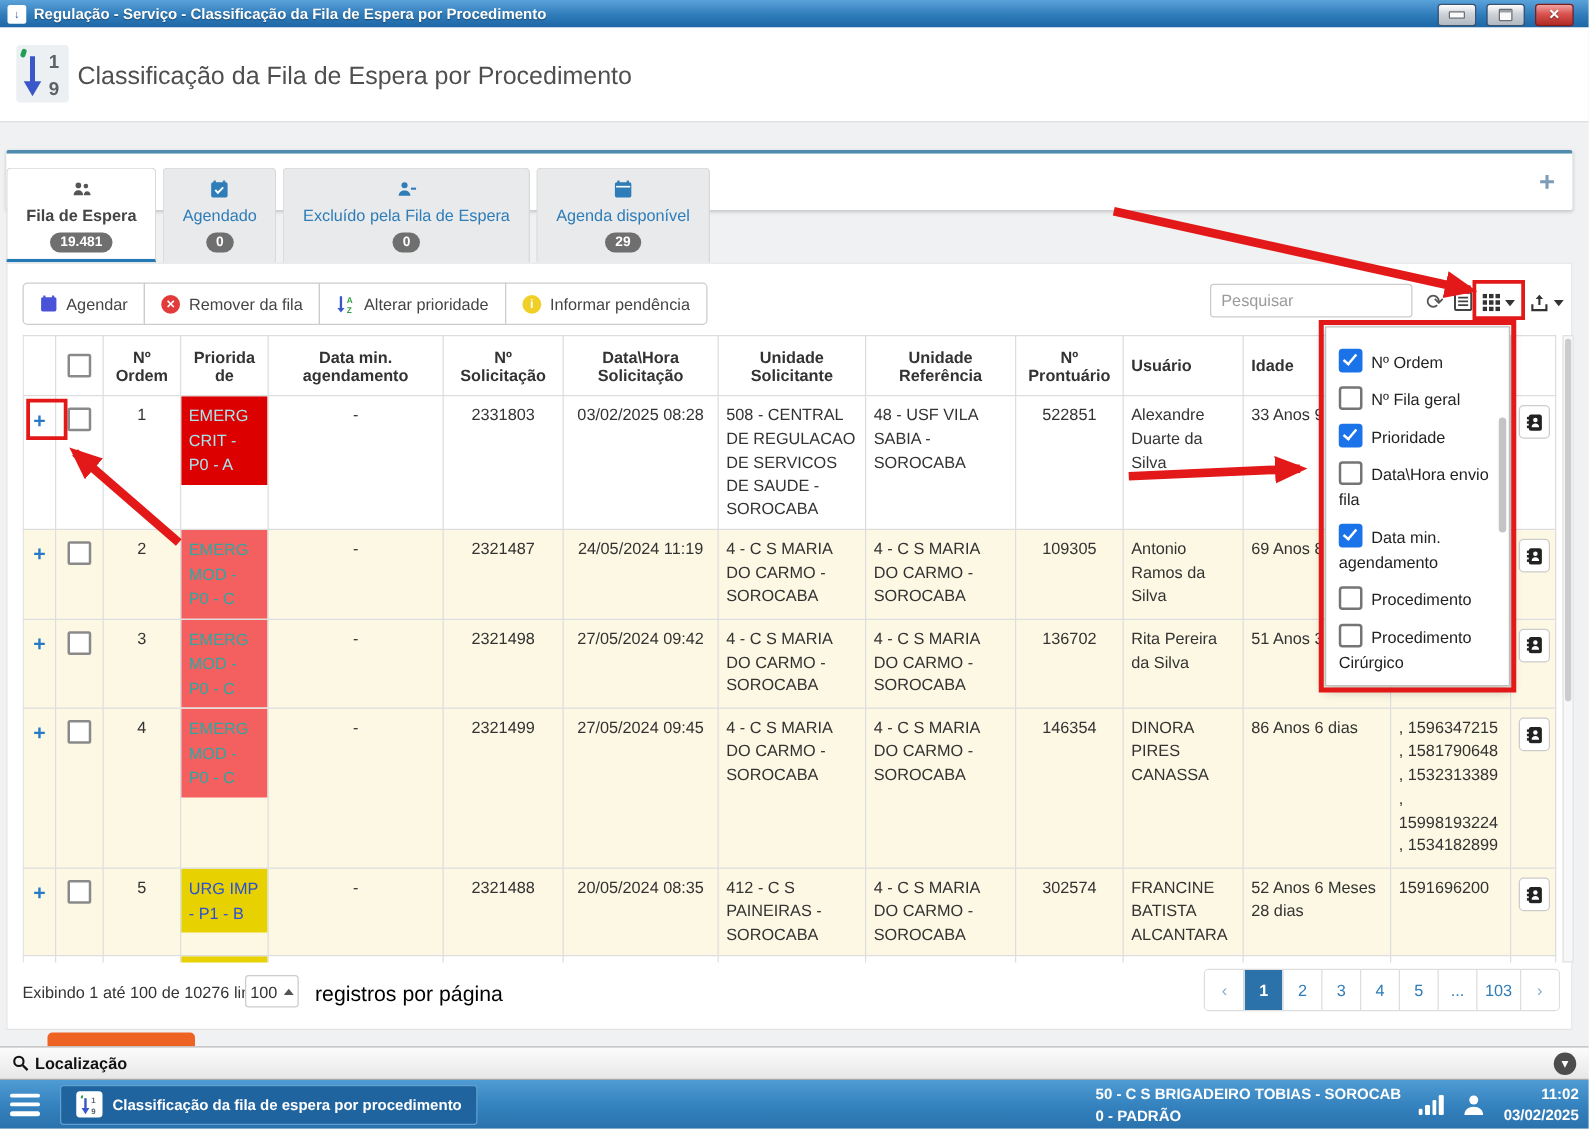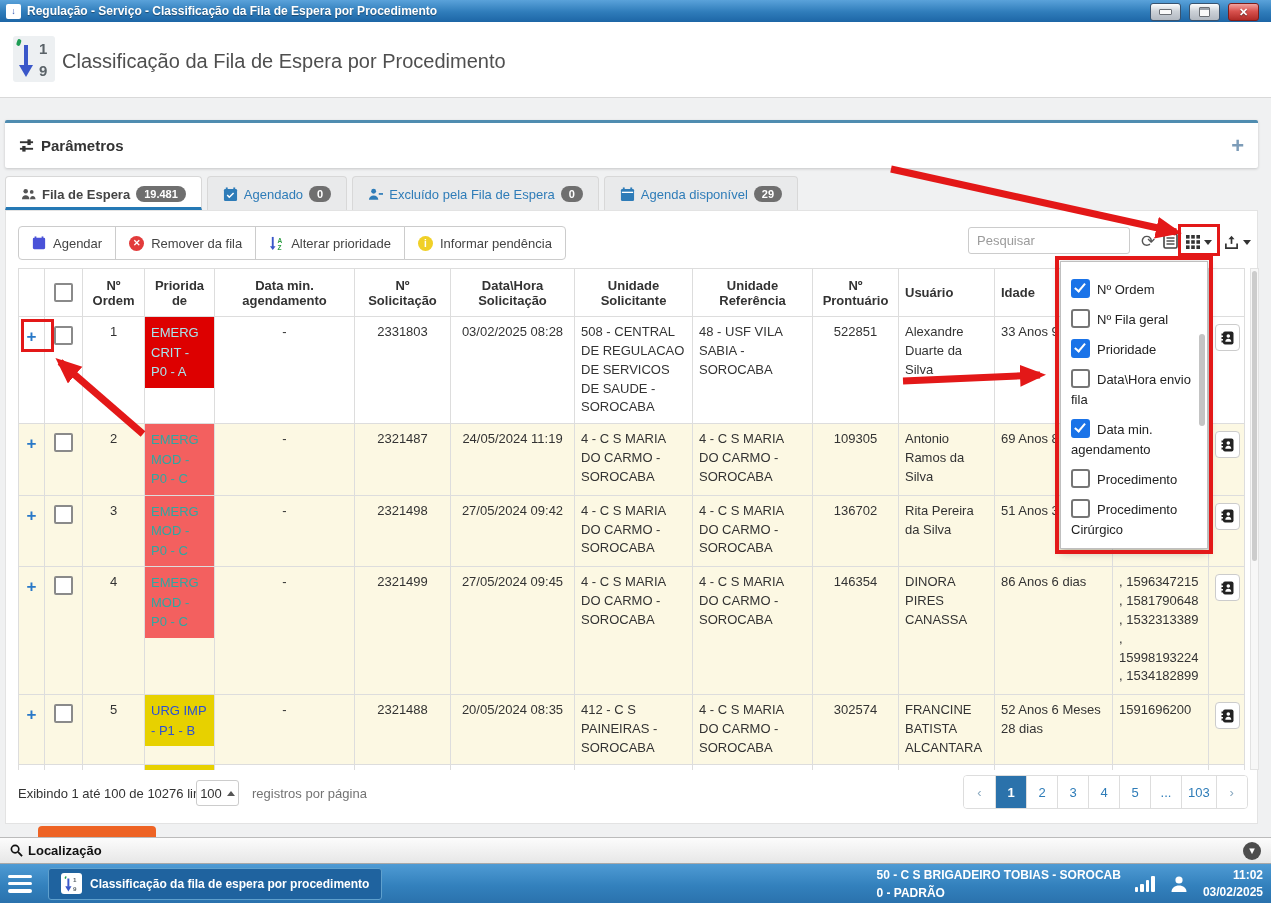--- a/index.html
+++ b/index.html
@@ -31,21 +31,21 @@
   .params{left:5px;top:120px;width:1253px;height:48px;background:#fff;border-top:3px solid #4f8cb0;
     border-radius:2px;box-shadow:0 1px 3px rgba(0,0,0,.18);display:flex;align-items:center;
     padding:0 14px;box-sizing:border-box;}
   .params .ptitle{font-size:15px;font-weight:bold;color:#333;margin-left:7px;}
   .params .pexpand{margin-left:auto;color:#7d9cb8;font-size:22px;font-weight:bold;line-height:1;cursor:pointer;}
 
   
   .tabsrow{left:5px;top:173px;height:37px;display:flex;align-items:flex-end;gap:5px;}
   .tab{display:flex;align-items:center;gap:6px;padding:9px 15px 8px 15px;font-size:13px;
     border-radius:4px 4px 0 0;border:1px solid #d8d8d8;border-bottom:none;background:#e9eaeb;
-    color:#2e7cb8;cursor:pointer;white-space:nowrap;}
+    color:#2e7cb8;cursor:pointer;white-space:nowrap;flex-direction:column;}
   .tab.active{background:#fff;color:#444;font-weight:bold;border-bottom:3px solid #2579b5;padding-bottom:5px;}
   .badge{background:#6f6f6f;color:#fff;font-size:11px;font-weight:bold;border-radius:10px;padding:2px 8px;}
   .tabico{width:15px;height:15px;}
 
   
   .content{left:5px;top:210px;width:1253px;height:614px;background:#fff;border:1px solid #e3e3e3;box-sizing:border-box;}
 
   
   .btngroup{left:18px;top:226px;display:flex;}
   .tbtn{display:flex;align-items:center;gap:7px;background:#fff;border:1px solid #ccc;
@@ -89,21 +89,21 @@
     display:flex;align-items:center;justify-content:center;padding:0;}
   td.acao{text-align:center;padding-top:7px;}
   .vscroll{left:1250px;top:268px;width:9px;height:502px;background:#f7f7f7;border:1px solid #e2e2e2;box-sizing:border-box;}
   .vthumb{position:absolute;left:1px;top:2px;width:5px;height:290px;background:#ccc;border-radius:3px;}
 
   
   .summary{left:18px;top:786px;font-size:13px;color:#333;}
   .pgsize{left:196px;top:780px;width:43px;height:26px;border:1px solid #ccc;border-radius:3px;background:#fff;
     display:flex;align-items:center;justify-content:center;gap:5px;font-size:13px;cursor:pointer;box-sizing:border-box;}
   .caret-up{width:0;height:0;border-left:4px solid transparent;border-right:4px solid transparent;border-bottom:5px solid #555;}
-  .pgsuffix{left:252px;top:786px;font-size:13px;color:#737373;}
+  .pgsuffix{left:252px;top:786px;font-size:17px;color:#000000;}
   .pager{left:963px;top:775px;display:flex;border-radius:4px;overflow:hidden;border:1px solid #ddd;}
   .pg{min-width:31px;height:32px;border-left:1px solid #ddd;display:flex;align-items:center;justify-content:center;
      background:#fff;color:#2e7cb8;font-size:13px;cursor:pointer;padding:0 6px;box-sizing:border-box;}
   .pg:first-child{border-left:none;}
   .pg.active{background:#2b72ab;color:#fff;font-weight:bold;}
   .pg.nav{color:#8aa9c0;}
 
   .orangecut{left:38px;top:826px;width:118px;height:11px;background:#ee6324;border-radius:4px 4px 0 0;}
 
   

